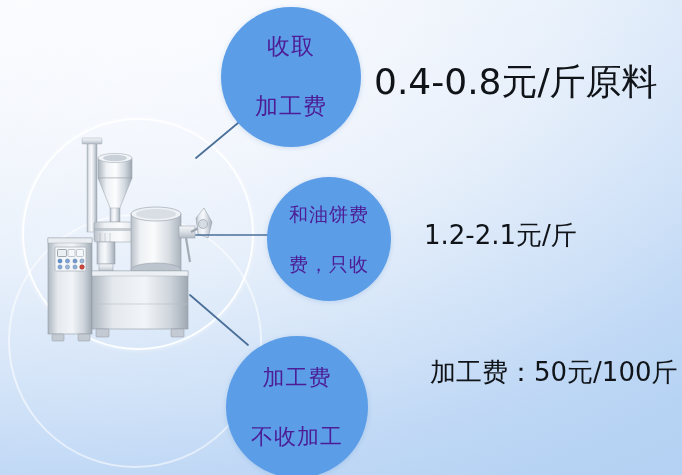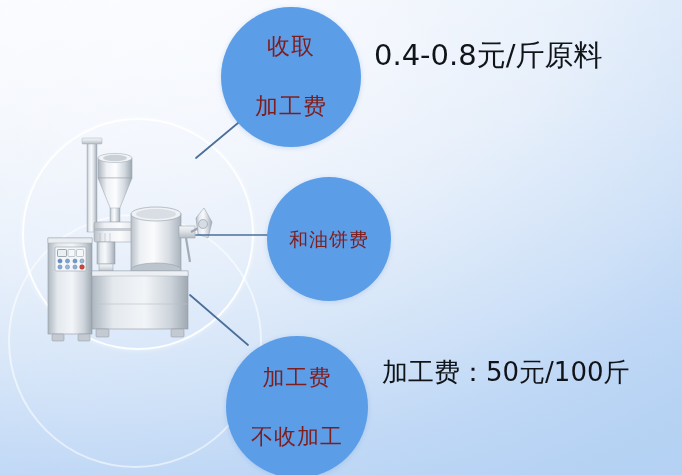--- a/index.html
+++ b/index.html
@@ -58,21 +58,21 @@
     position: absolute;
     inset: 0;
     pointer-events: none;
   }
 
   
   .bubble {
     position: absolute;
     border-radius: 50%;
     background: #5c9de8;
-    color: #7f1d1d;
+    color: #4c1d95;
     display: flex;
     flex-direction: column;
     align-items: center;
     justify-content: center;
     text-align: center;
     box-shadow: 0 1px 5px rgba(70,130,200,0.22);
     gap: 20px;
   }
   .bubble .bline {
     display: block;
@@ -101,33 +101,33 @@
   }
   #bubble-3 .bline { line-height: 1.78; }
 
   
   .caption {
     position: absolute;
     color: #101418;
     white-space: nowrap;
   }
   #caption-1 {
-    left: 374px; top: 36px;
-    font-size: 29px;
+    left: 374px; top: 58px;
+    font-size: 36px;
   }
   #caption-2 {
     left: 424px; top: 218px;
     font-size: 26px;
   }
   #caption-3 {
     left: 382px; top: 355px;
     font-size: 26px;
     line-height: 1.32;
   }
-  #caption-3 .cline { display: block; }
+  #caption-3 .cline { display: block; margin-left: 48px; }
 
   
   #machine {
     position: absolute;
     left: 36px;
     top: 134px;
     width: 180px;
     height: 210px;
   }
 </style>
@@ -254,22 +254,26 @@
     <span class="bline">收取</span>
     <span class="bline">加工费</span>
   </div>
 
   <div class="caption" id="caption-1">
     <span class="cline">0.4-0.8元/斤原料</span>
   </div>
 
   <div class="bubble" id="bubble-2">
     <span class="bline">和油饼费</span>
-  </div>
-
+    <span class="bline">费，只收</span>
+  </div>
+
+  <div class="caption" id="caption-2">
+    <span class="cline">1.2-2.1元/斤</span>
+  </div>
 
   <div class="bubble" id="bubble-3">
     <span class="bline">加工费</span>
     <span class="bline">不收加工</span>
   </div>
 
   <div class="caption" id="caption-3">
     <span class="cline">加工费：50元/100斤</span>
   </div>
 

